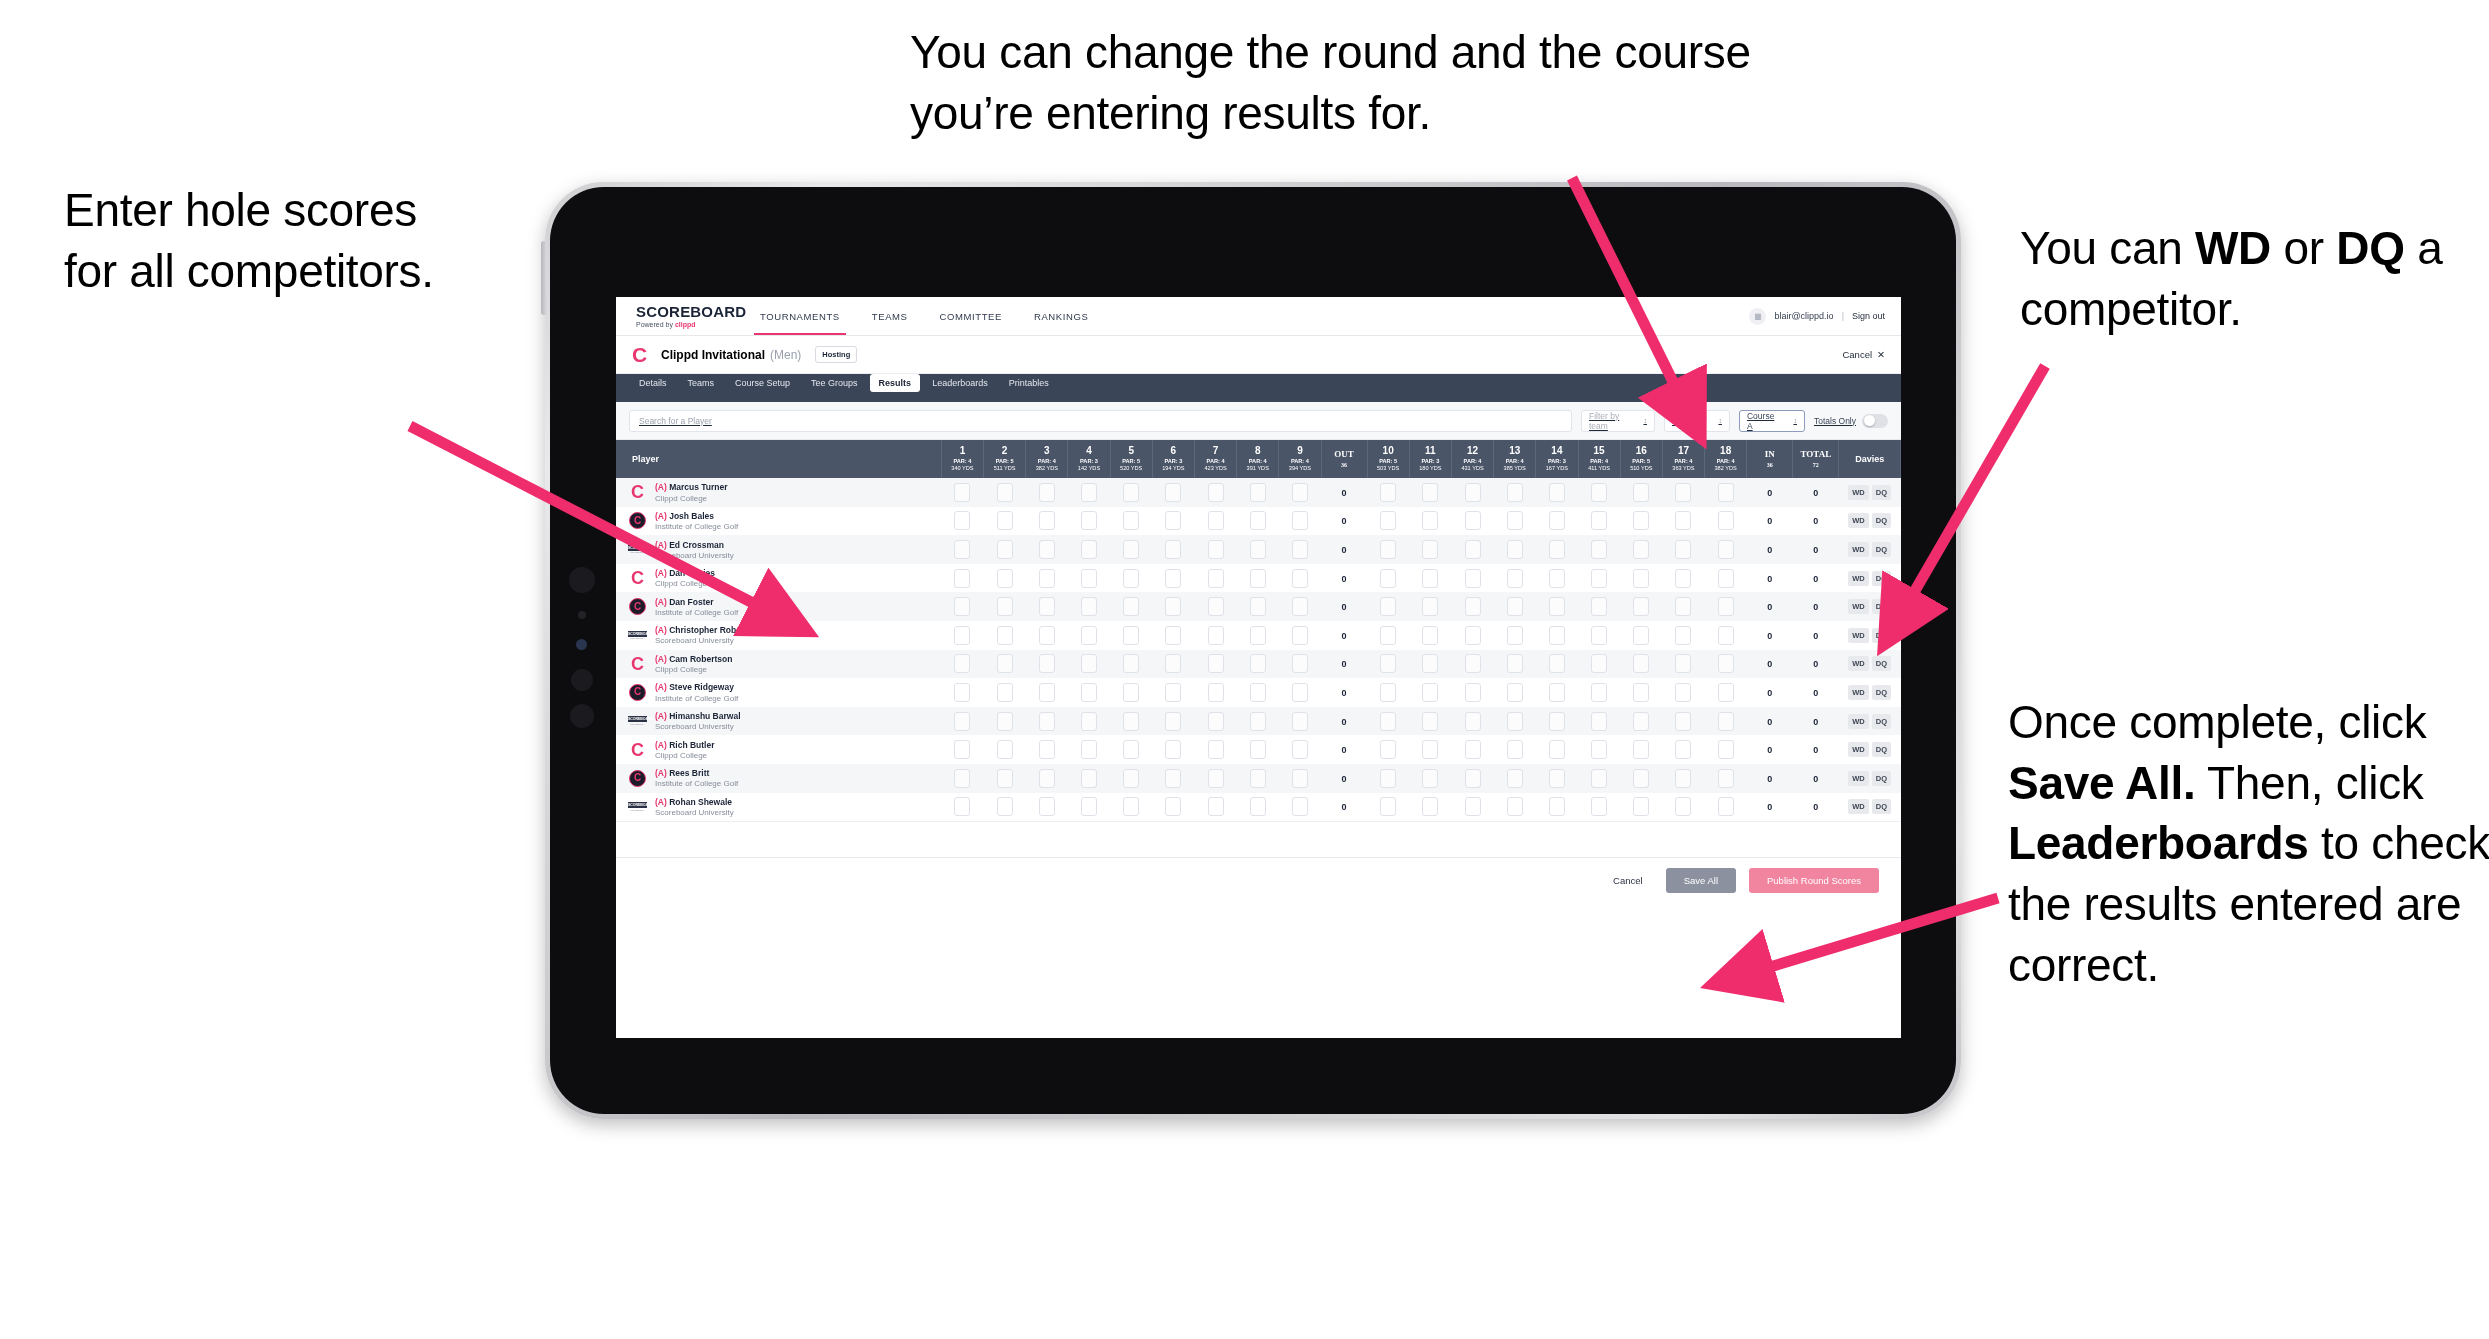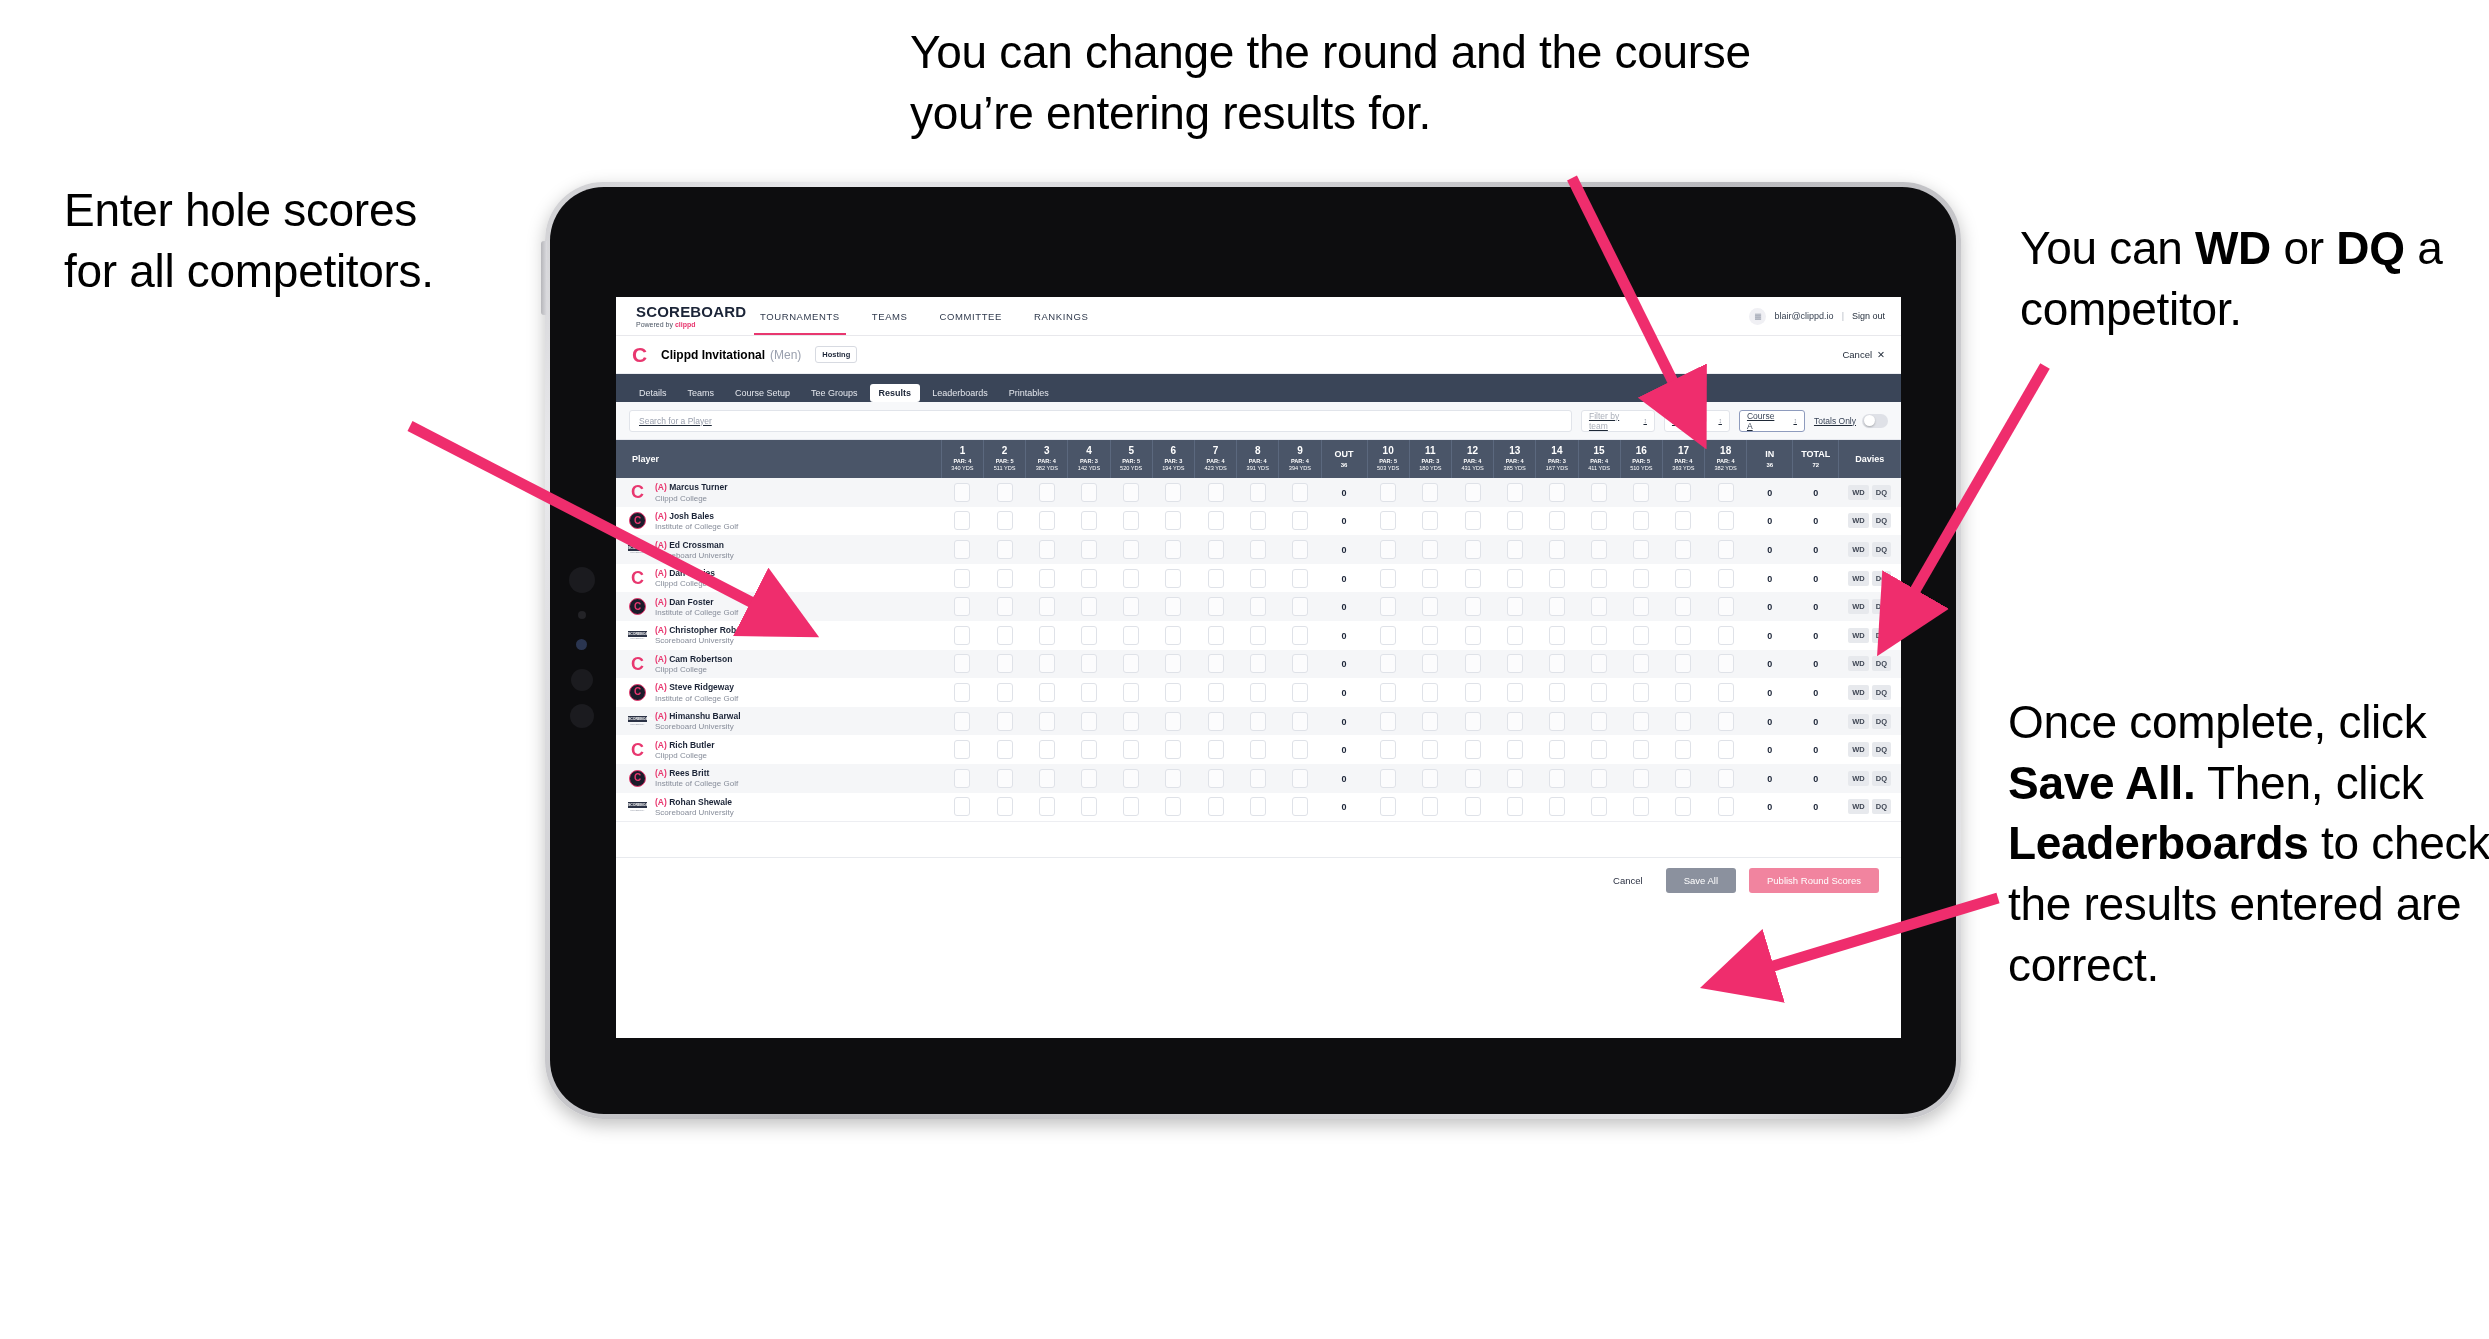--- a/index.html
+++ b/index.html
@@ -87,21 +87,21 @@
 
   
   #tourbar { height: 38px; background: #fff; display: flex; align-items: center; padding: 0 16px; border-bottom: 1px solid #eceef2; }
   #tour-logo { width: 20px; height: 20px; color: #e8376f; font-weight: 700; font-size: 21px; line-height: 20px; font-family: "Liberation Sans", sans-serif; }
   #tour-name { font-size: 12px; font-weight: 600; color: #000000; margin-left: 9px; }
   #tour-gender { font-size: 12px; color: #9aa0ae; margin-left: 5px; }
   #tour-badge { margin-left: 14px; font-size: 7.5px; font-weight: 700; color: #1b2437; border: 1px solid #d7dae1; border-radius: 3px; padding: 3px 6px; }
   #tour-cancel { margin-left: auto; font-size: 9.5px; color: #1f2937; display: flex; align-items: center; gap: 5px; cursor: pointer; }
 
   
-  #subtabs { height: 28px; background: #3a4558; display: flex; align-items: flex-end; padding: 0 14px; gap: 3px; }
+  #subtabs { height: 28px; background: #3a4558; display: flex; align-items: flex-start; padding: 0 14px; gap: 3px; }
   .subtab { font-size: 9px; color: #e4e7ed; padding: 4px 9px; border-radius: 3px; cursor: pointer; }
   .subtab.active { background: #ffffff; color: #1b2437; font-weight: 600; }
 
   
   #filterbar { height: 38px; background: #f7f8fa; display: flex; align-items: center; padding: 0 13px; gap: 9px; border-bottom: 1px solid #e6e8ee; text-decoration: underline; }
   #search-input {
     flex: 1; height: 22px; border: 1px solid #e1e4ea; border-radius: 3px; background: #fff;
     font-size: 8.5px; color: #9aa0ae; padding: 0 9px; display: flex; align-items: center;
   }
   .select-box {
@@ -122,21 +122,21 @@
   
   #table-wrap { background: #fff; }
   table.scores { width: 100%; border-collapse: collapse; table-layout: fixed; }
   table.scores thead th {
     background: #4a5568; color: #fff; font-weight: 600; font-size: 9px;
     border-right: 1px solid #5b687e; vertical-align: middle; padding: 4px 0;
     height: 38px;
   }
   th.col-player { text-align: left; padding-left: 16px !important; font-size: 9.5px; font-weight: 500; width: 212px; }
   th.hole { width: 27.5px; }
-  th.tot  { width: 30px; }
+  th.tot  { width: 30px; font-family: Liberation Serif, serif; }
   th.label-col { width: 40px; border-right: none; font-weight: 500; }
   .hole-num { font-size: 10px; font-weight: 600; line-height: 1.05; }
   .hole-par { font-size: 5.6px; font-weight: 700; line-height: 1.25; margin-top: 1px; }
   .hole-yds { font-size: 5.6px; font-weight: 400; line-height: 1.25; }
   .tot-lbl { font-size: 9px; font-weight: 700; line-height: 1.1; }
   .tot-val { font-size: 6px; font-weight: 700; margin-top: 2px; }
 
   table.scores tbody tr { height: 28.6px; }
   table.scores tbody tr.even { background: #f5f6f8; }
   table.scores tbody tr.odd  { background: #ffffff; }

